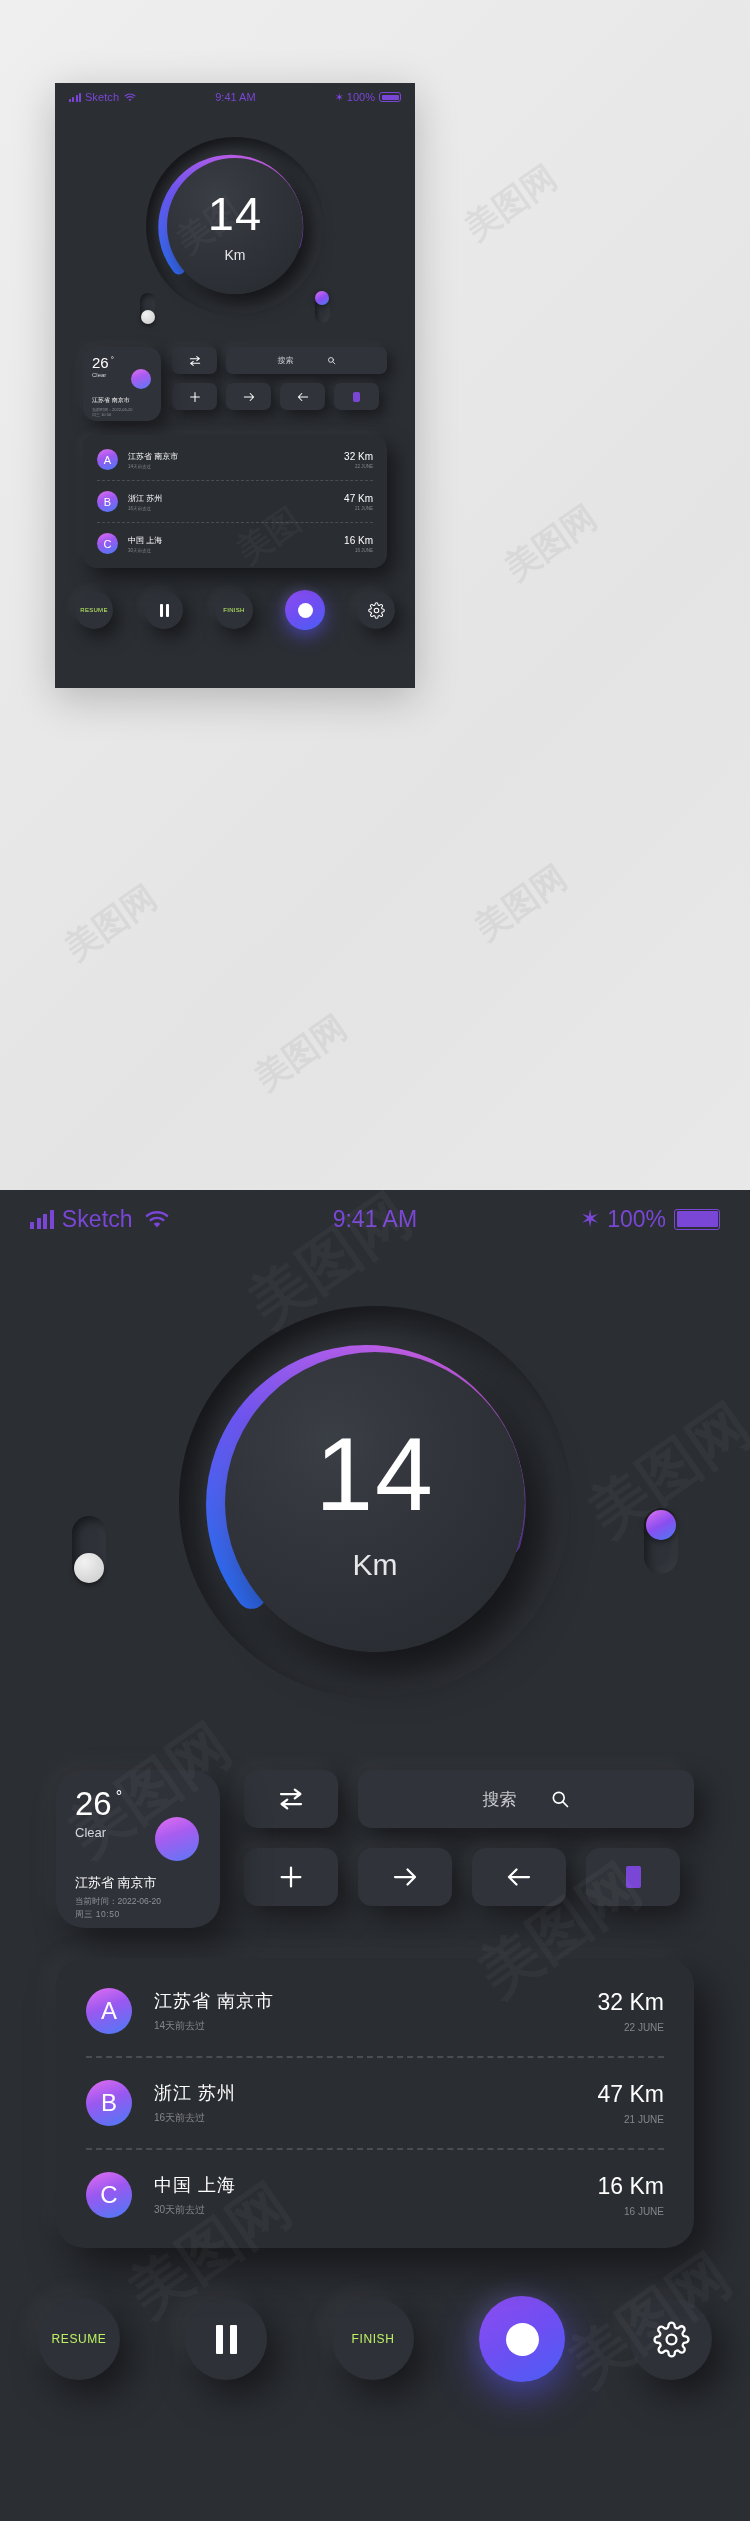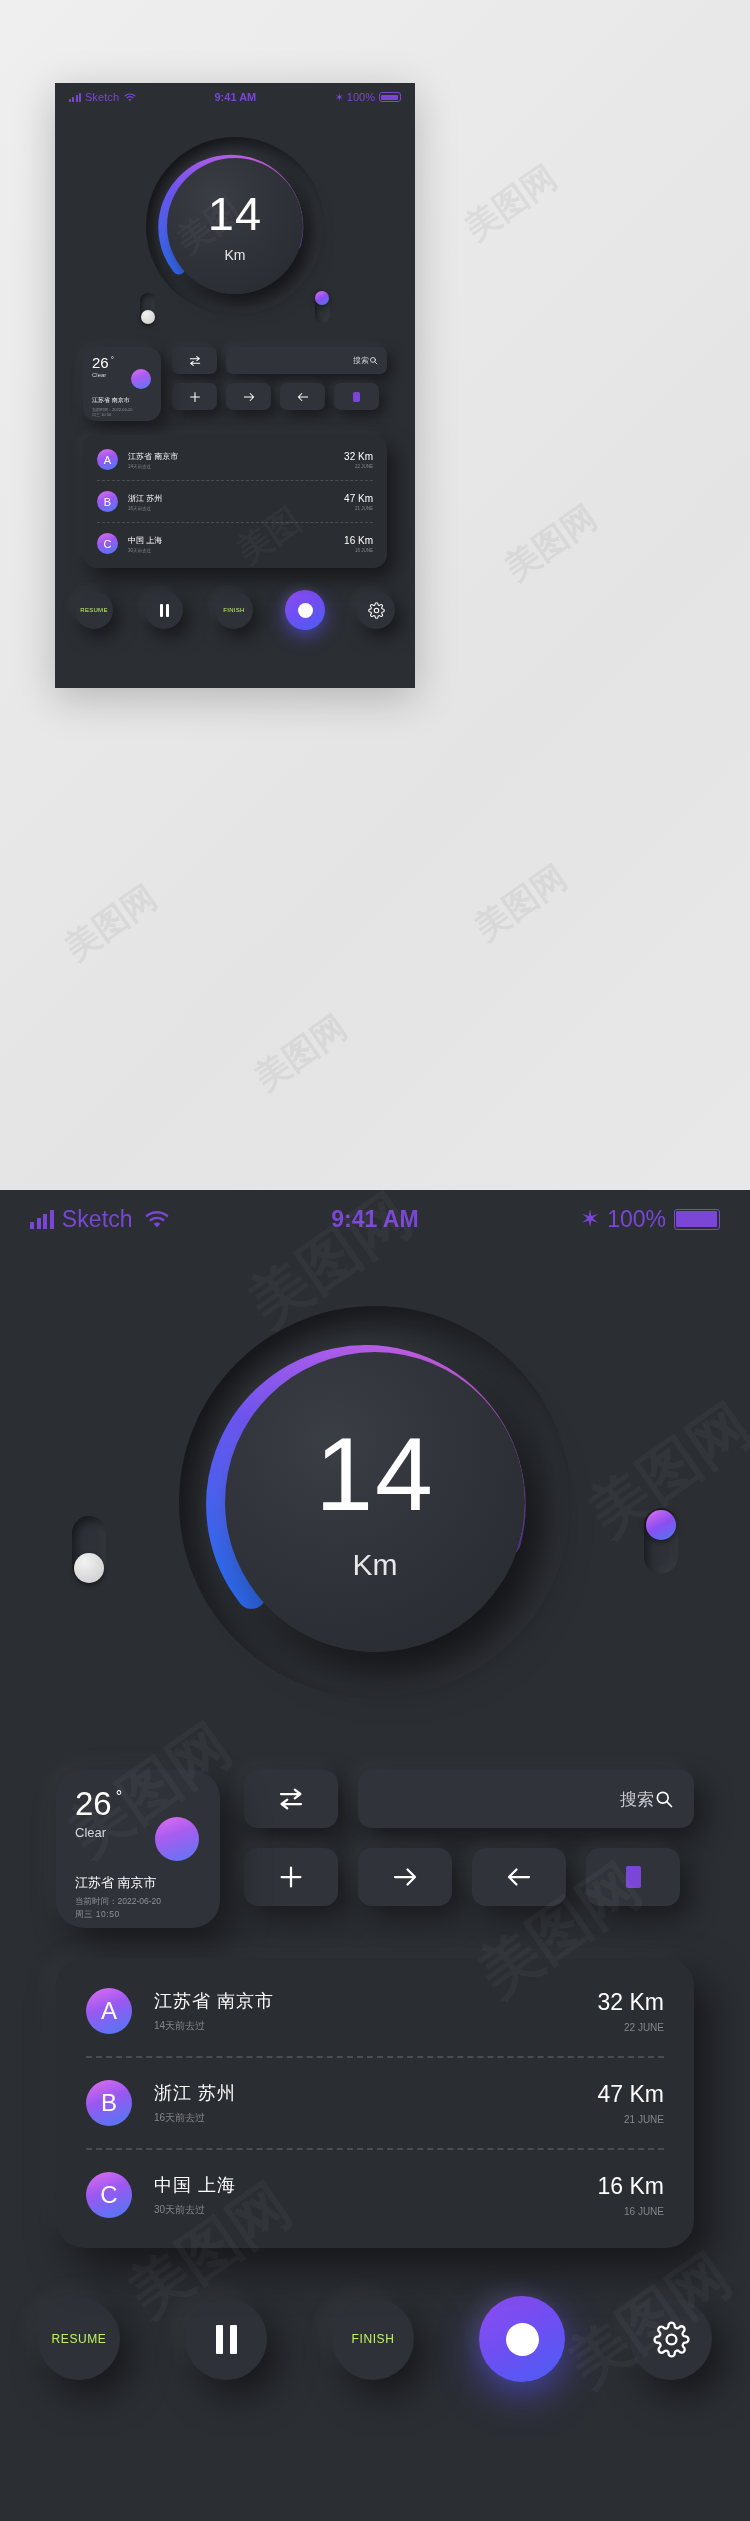--- a/index.html
+++ b/index.html
@@ -27,21 +27,21 @@
   .phone.large {
     left:0px; top:1190px; width:750px; height:1331px;
   }
 
   
   .statusbar {
     display:flex; align-items:center; justify-content:space-between;
     color:#7a46d6;
   }
   .sb-left,.sb-right { display:flex; align-items:center; }
-  .sb-center { font-weight:700; }
+  .sb-center { font-weight:400; }
   .sb-name { letter-spacing:.1px; }
   .bars { display:flex; align-items:flex-end; }
   .bars i { display:block; background:#7a46d6; border-radius:.5px; }
   .battery {
     border:1.6px solid #7a46d6; border-radius:3px;
     display:inline-flex; align-items:center; padding:1.5px;
   }
   .battery span { display:block; background:#7a46d6; border-radius:1px; width:100%; height:100%; }
 
   .small .statusbar { height:28px; padding:0 14px; font-size:11px; }
@@ -183,21 +183,21 @@
     background:#30343a; color:#fff;
     display:flex; align-items:center; justify-content:center;
     box-shadow: -4px -4px 10px rgba(255,255,255,.04), 5px 6px 14px rgba(0,0,0,.45);
   }
   .large .nbtn { box-shadow: -8px -8px 20px rgba(255,255,255,.04), 10px 12px 28px rgba(0,0,0,.45); }
   .small .nbtn { height:27px; border-radius:7px; font-size:13px; }
   .large .nbtn { height:58px; border-radius:14px; font-size:28px; }
 
   .small .nbtn.sq { width:45px; }
   .large .nbtn.sq { width:94px; }
-  .nbtn.search { flex:1; justify-content:flex-end; }
+  .nbtn.search { flex:1; justify-content:center;gap:33px; }
   .small .nbtn.search { padding:0 9px; font-size:8px; }
   .large .nbtn.search { padding:0 20px; font-size:17px; }
   .search-ph { color:#c9c9ce; }
   .search-ico { display:flex; }
   .small .search-ico svg { width:9px; height:9px; }
   .large .search-ico svg { width:20px; height:20px; }
 
   .nbtn svg.gl { display:block; }
   .small .nbtn svg.gl { width:14px; height:14px; }
   .large .nbtn svg.gl { width:30px; height:30px; }

